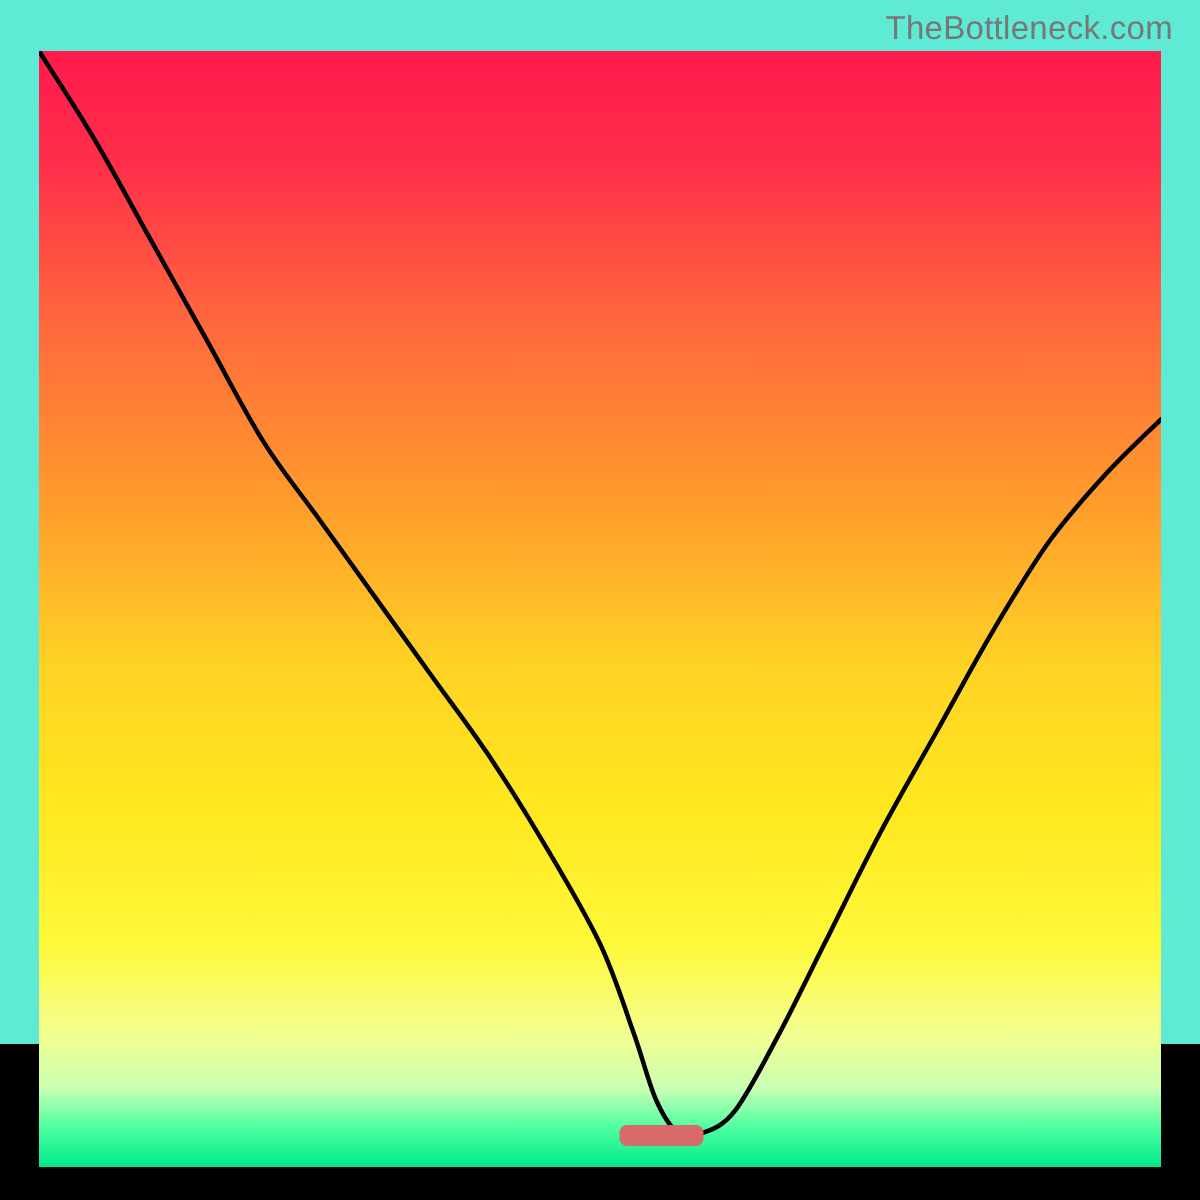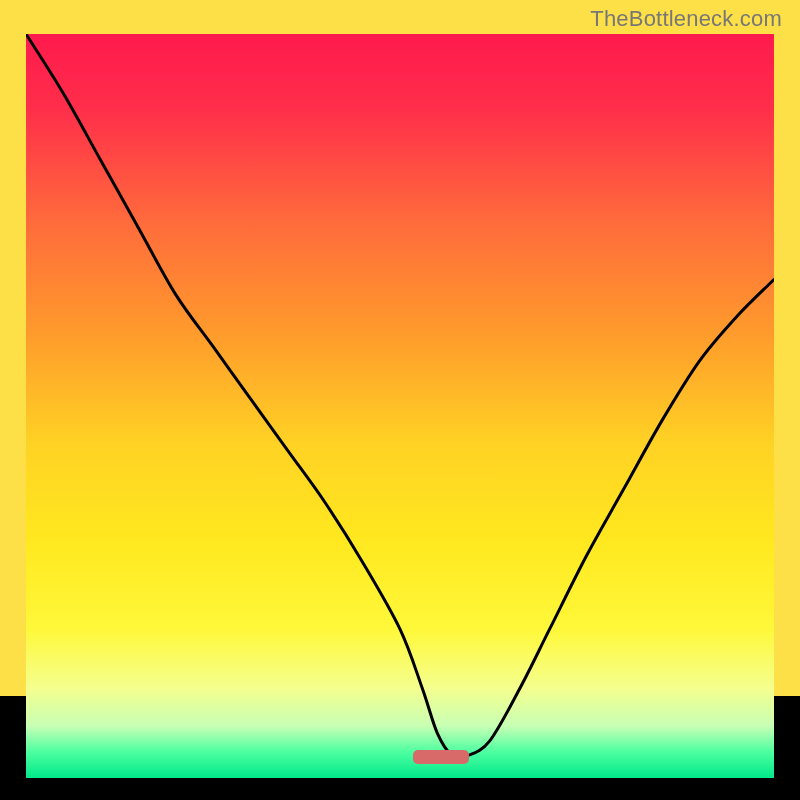--- a/index.html
+++ b/index.html
@@ -8,21 +8,21 @@
     background: #000;
     width: 800px;
     height: 800px;
     overflow: hidden;
     font-family: Arial, sans-serif;
   }
   .frame {
     position: relative;
     width: 800px;
     height: 696px;
-    background: #fde047;
+    background: #5eead4;
   }
   .watermark {
     position: absolute;
     top: 6px;
     right: 18px;
     color: #777;
     font-size: 22px;
     font-weight: 500;
     letter-spacing: 0.2px;
   }

